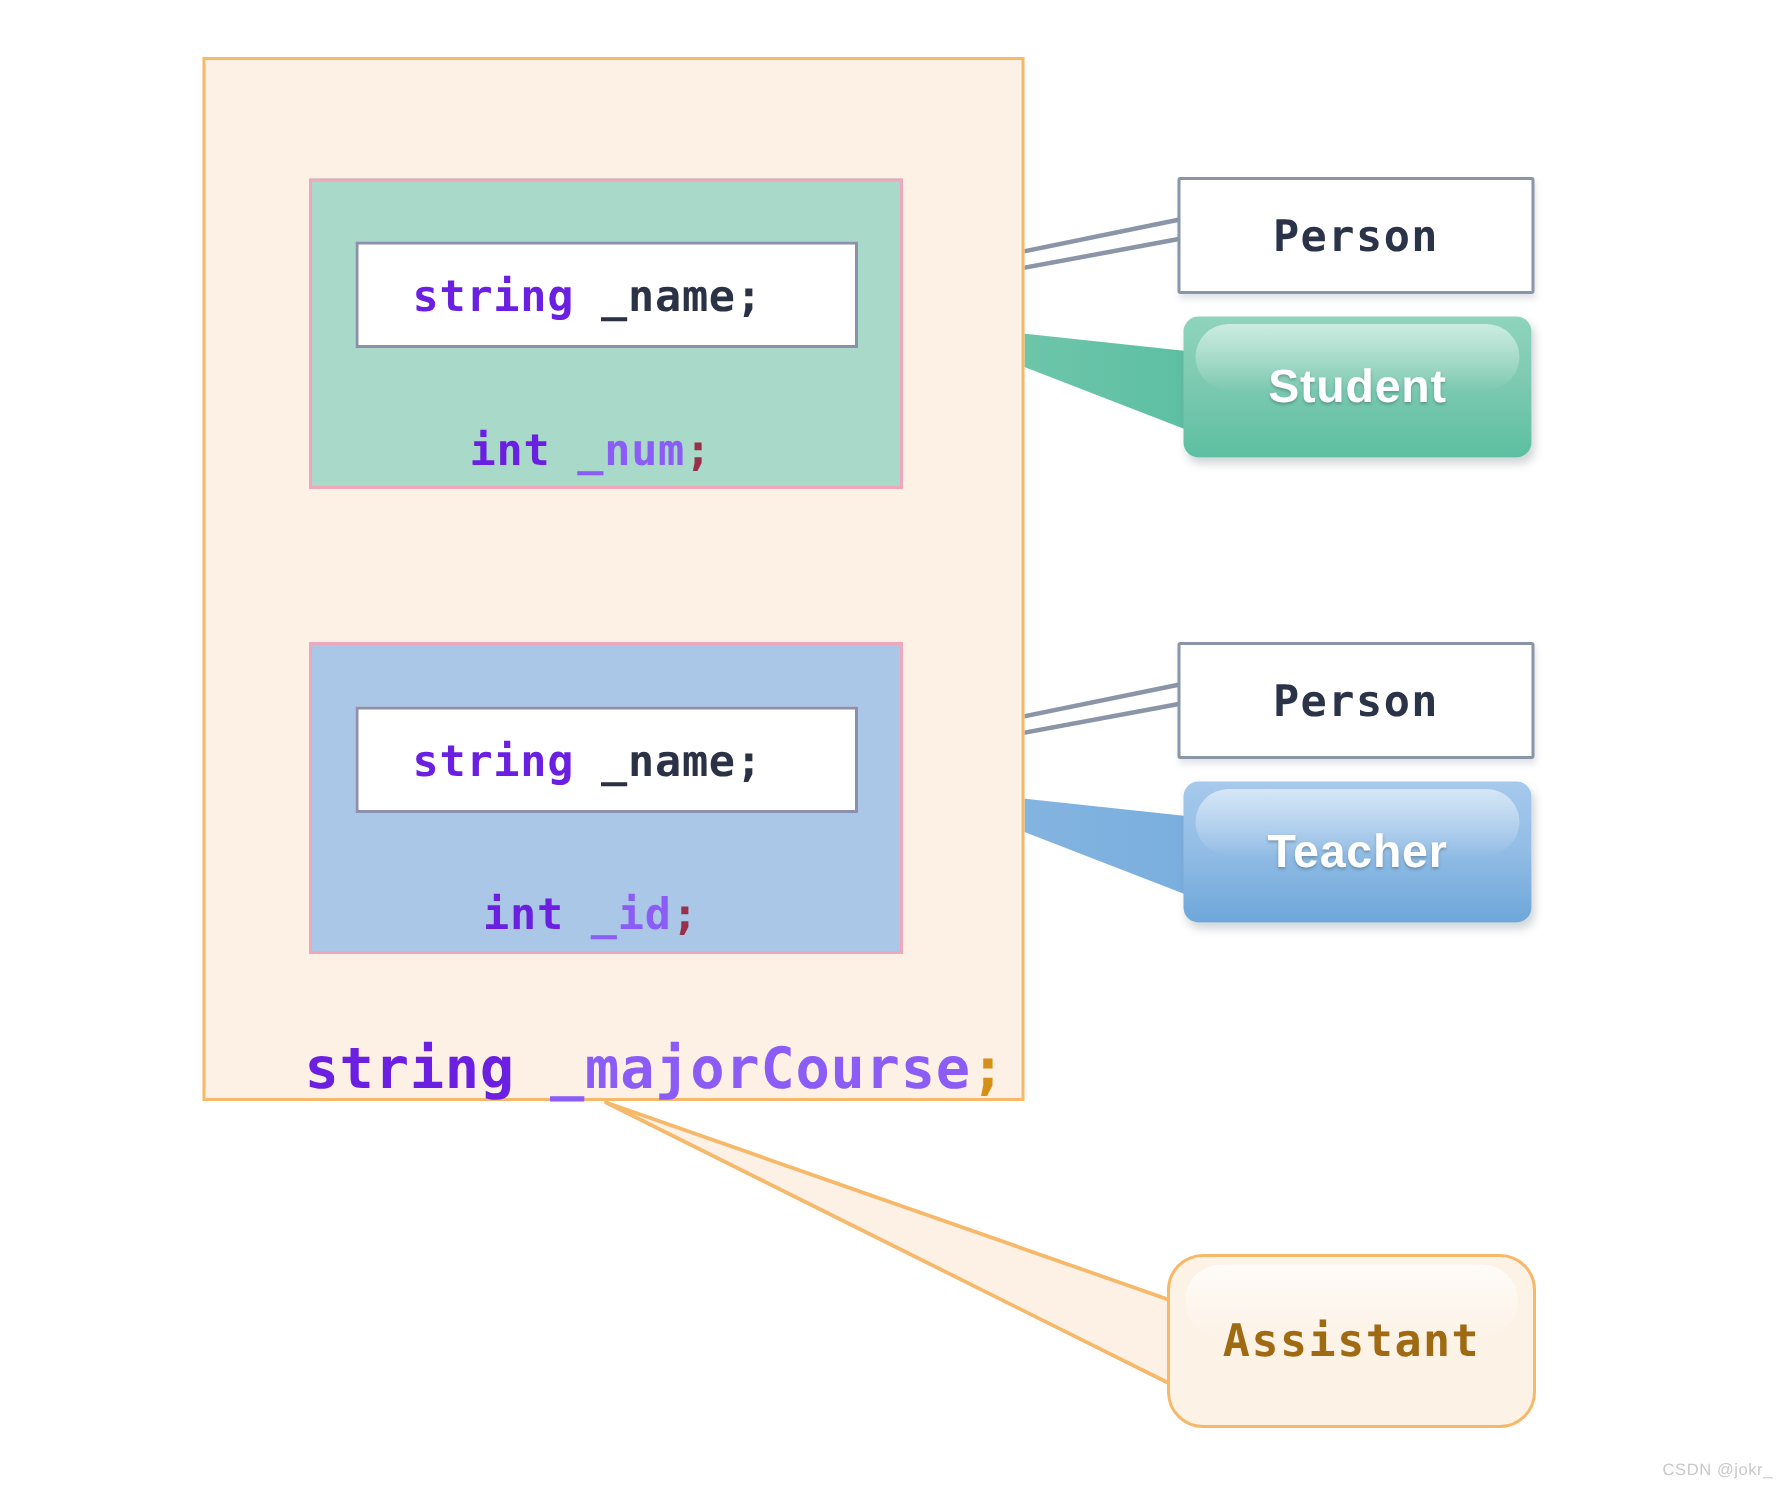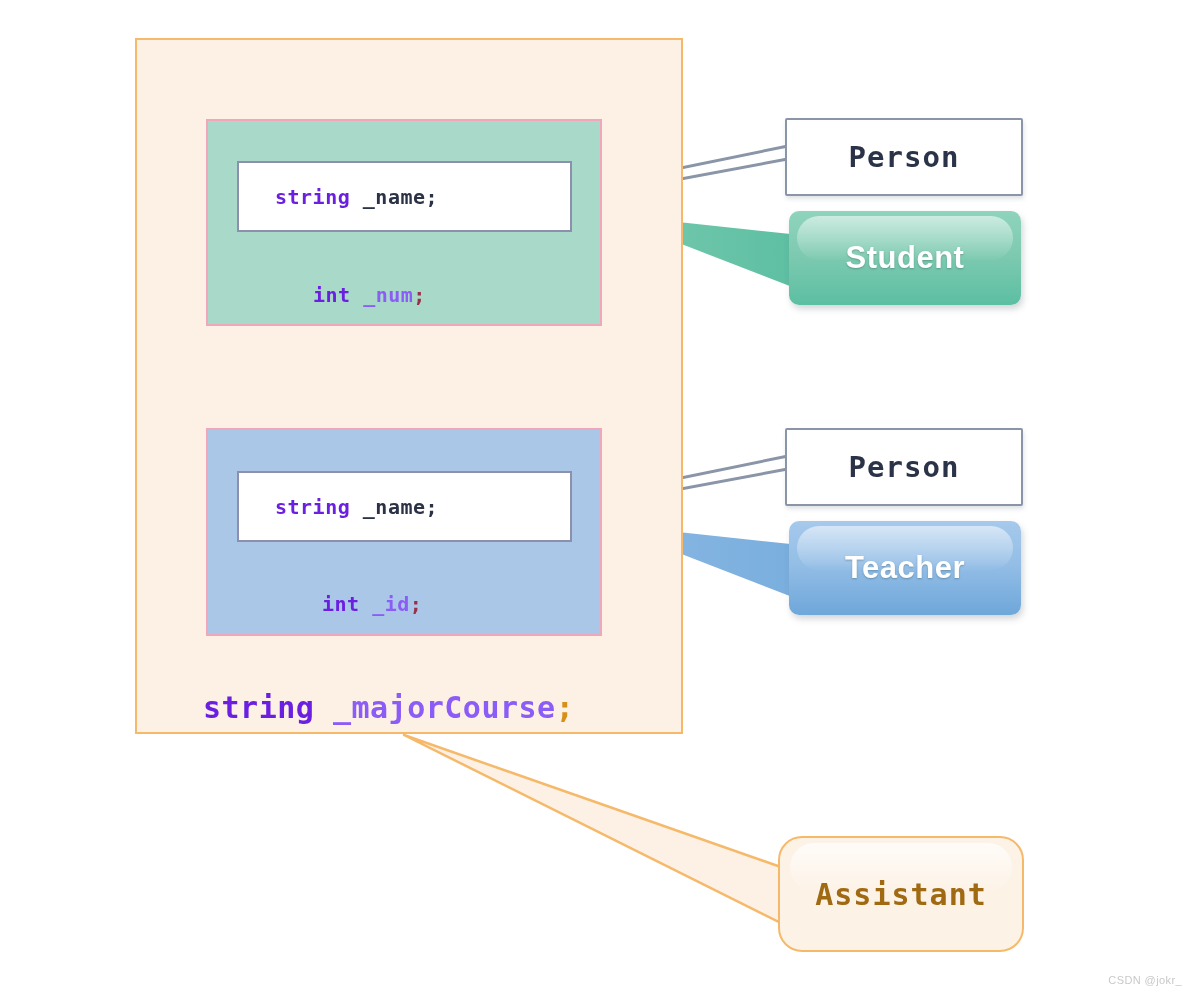--- a/index.html
+++ b/index.html
@@ -84,21 +84,21 @@
   .base-box.blue-base {
     left: 237px;
     top: 471px;
     width: 335px;
     height: 71px;
   }
 
   
   .code-line {
     font-family: "DejaVu Sans Mono", monospace;
-    font-size: 20px;
+    font-size: 29px;
     font-weight: bold;
     letter-spacing: 0.5px;
     white-space: pre;
   }
   .base-box .code-line {
     padding-left: 36px;
   }
   .tok-kw      { color: #6b1fe0; }
   .tok-ident   { color: #2b3245; }
   .tok-identk  { color: #8b5cf6; }
@@ -111,21 +111,21 @@
     z-index: 4;
   }
   .member-line.num  { left: 313px; top: 283px; }
   .member-line.id   { left: 322px; top: 592px; }
 
   .major-line {
     position: absolute;
     left: 203px;
     top: 690px;
     z-index: 4;
-    font-size: 30px;
+    font-size: 38px;
   }
 
   
   .callout {
     position: absolute;
     box-sizing: border-box;
     display: flex;
     align-items: center;
     justify-content: center;
     z-index: 5;

